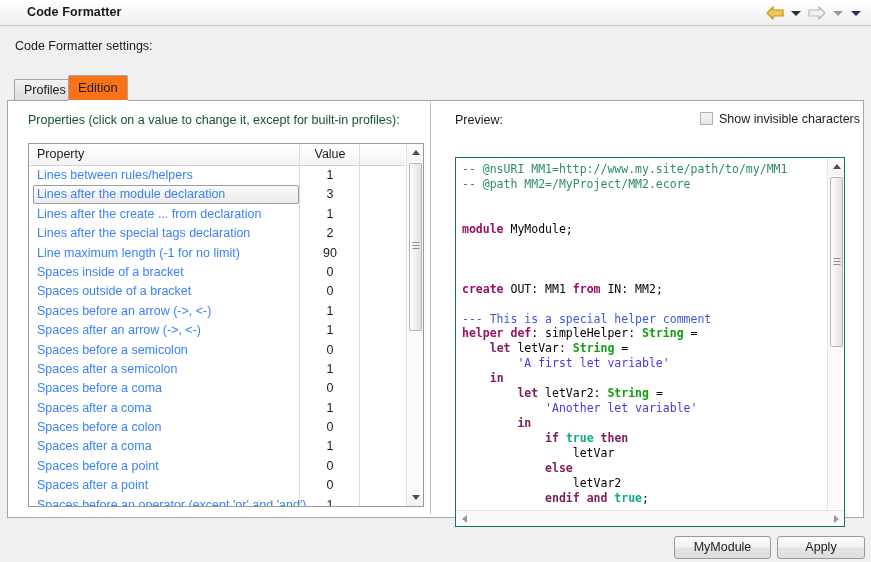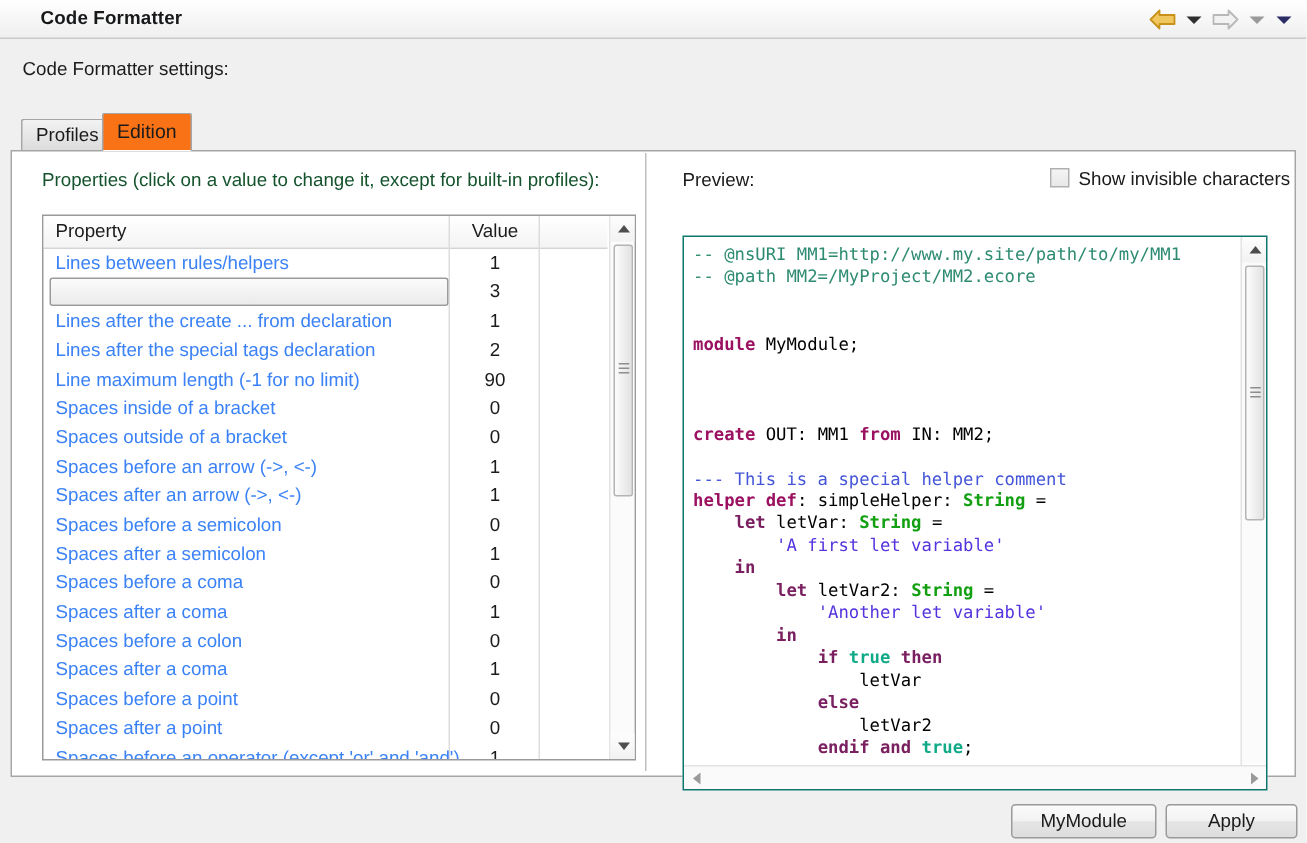--- a/index.html
+++ b/index.html
@@ -221,20 +221,21 @@
   </div>
   <div class="colsep" style="left:270px;"></div>
   <div class="colsep" style="left:330px;"></div>
   <div id="rows">
       <div class="row">
         <div class="pname">Lines between rules/helpers</div>
         <div class="pval">1</div>
       </div>
       <div class="row selected">
         <div class="selbox"></div>
+        <div class="pname">Lines after the module declaration</div>
         <div class="pval">3</div>
       </div>
       <div class="row">
         <div class="pname">Lines after the create ... from declaration</div>
         <div class="pval">1</div>
       </div>
       <div class="row">
         <div class="pname">Lines after the special tags declaration</div>
         <div class="pval">2</div>
       </div>

